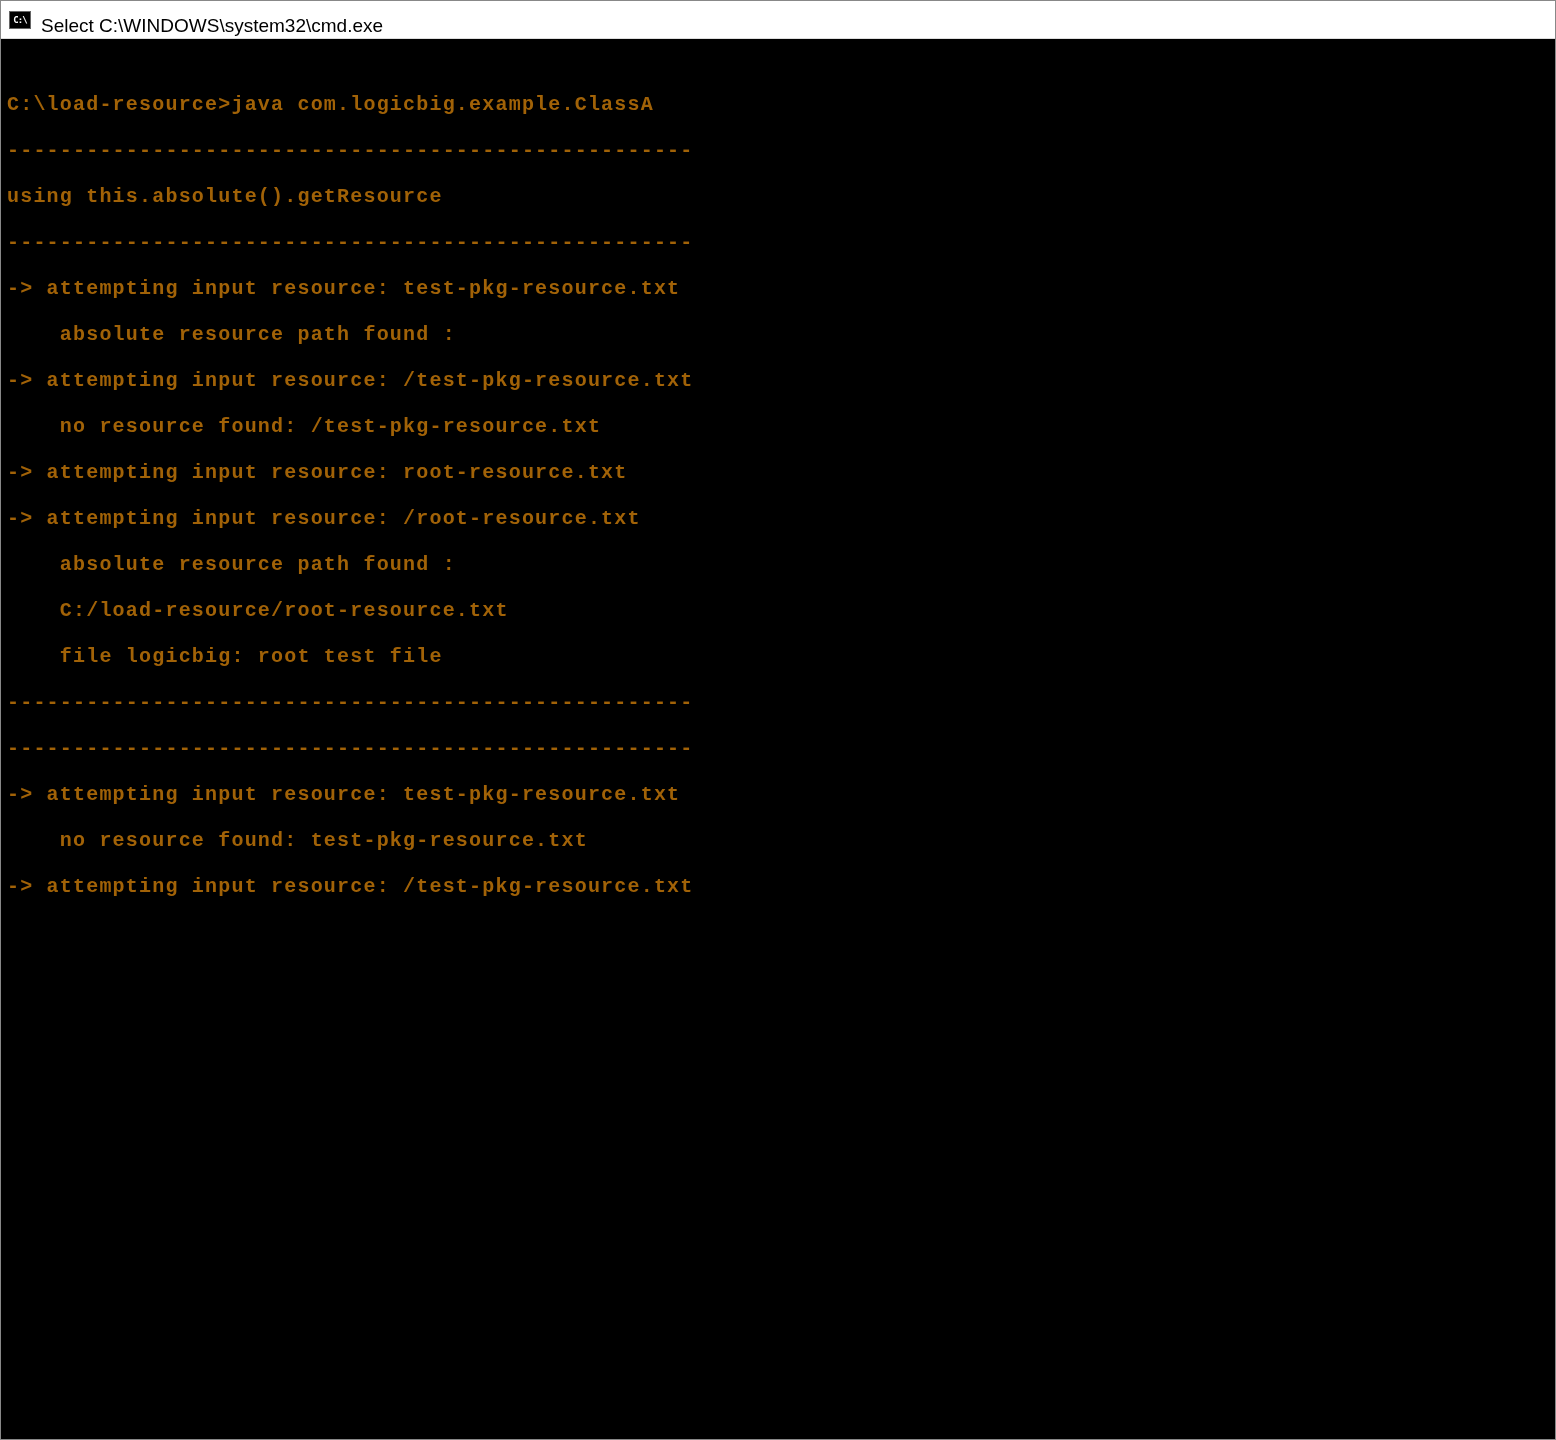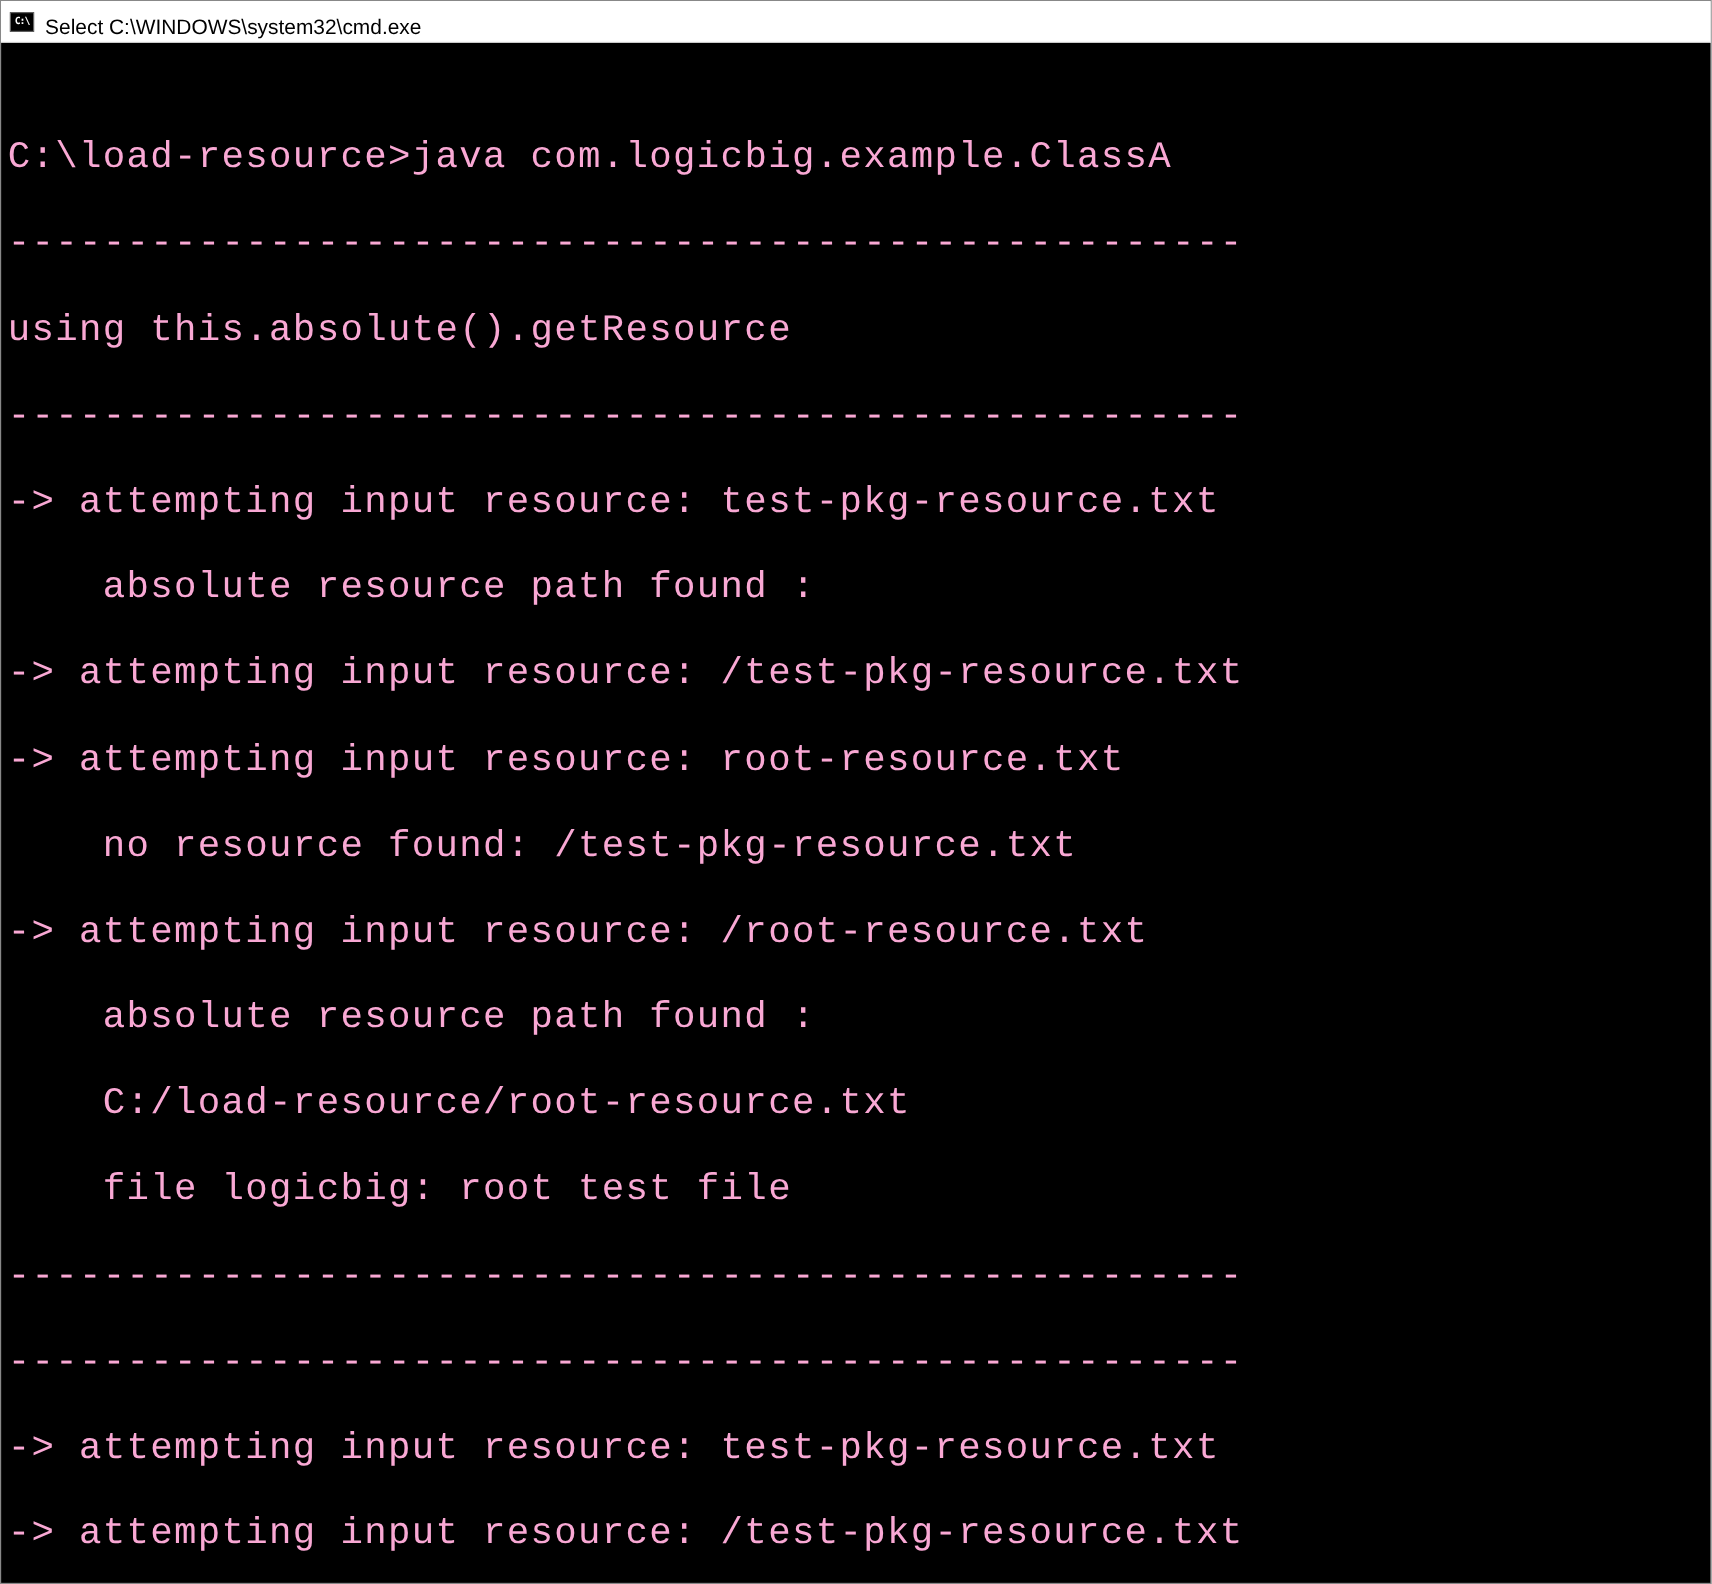--- a/index.html
+++ b/index.html
@@ -43,59 +43,60 @@
     }
     .titlebar-text {
       color: #000;
       font-size: 19px;
       font-family: "Segoe UI", Arial, sans-serif;
       margin-top: 12px;
     }
     .terminal-body {
       flex: 1;
       background: #000;
-      color: #f9a8d4;
+      color: #a16207;
       font-family: "Consolas", "Courier New", monospace;
-      font-size: 34px;
+      font-size: 20px;
       font-stretch: expanded;
       letter-spacing: 1.2px;
       line-height: 1.15;
       padding: 8px 6px;
       white-space: pre;
       overflow: hidden;
-      font-weight: normal;
+      font-weight: bold;
     }
     .line { white-space: pre; }
   </style>
 </head>
 <body>
 
 <div class="window">
   <div class="titlebar">
     <span class="titlebar-icon">C:\</span>
     <span class="titlebar-text">Select C:\WINDOWS\system32\cmd.exe</span>
   </div>
   <div class="terminal-body">
 <div class="line"></div>
 <div class="line"><span>C:\load-resource&gt;</span><span>java com.logicbig.example.ClassA</span></div>
 <div class="line">----------------------------------------------------</div>
 <div class="line">using this.absolute().getResource</div>
 <div class="line">----------------------------------------------------</div>
 <div class="line">-&gt; attempting input resource: test-pkg-resource.txt</div>
 <div class="line">    absolute resource path found :</div>
 <div class="line">-&gt; attempting input resource: /test-pkg-resource.txt</div>
+<div class="line">    no resource found: /test-pkg-resource.txt</div>
 <div class="line">-&gt; attempting input resource: root-resource.txt</div>
-<div class="line">    no resource found: /test-pkg-resource.txt</div>
 <div class="line">-&gt; attempting input resource: /root-resource.txt</div>
 <div class="line">    absolute resource path found :</div>
 <div class="line">    C:/load-resource/root-resource.txt</div>
 <div class="line">    file logicbig: root test file</div>
 <div class="line">----------------------------------------------------</div>
 <div class="line">----------------------------------------------------</div>
 <div class="line">-&gt; attempting input resource: test-pkg-resource.txt</div>
+<div class="line">    no resource found: test-pkg-resource.txt</div>
 <div class="line">-&gt; attempting input resource: /test-pkg-resource.txt</div>
 
 
 
 
 
 
 
 
 

